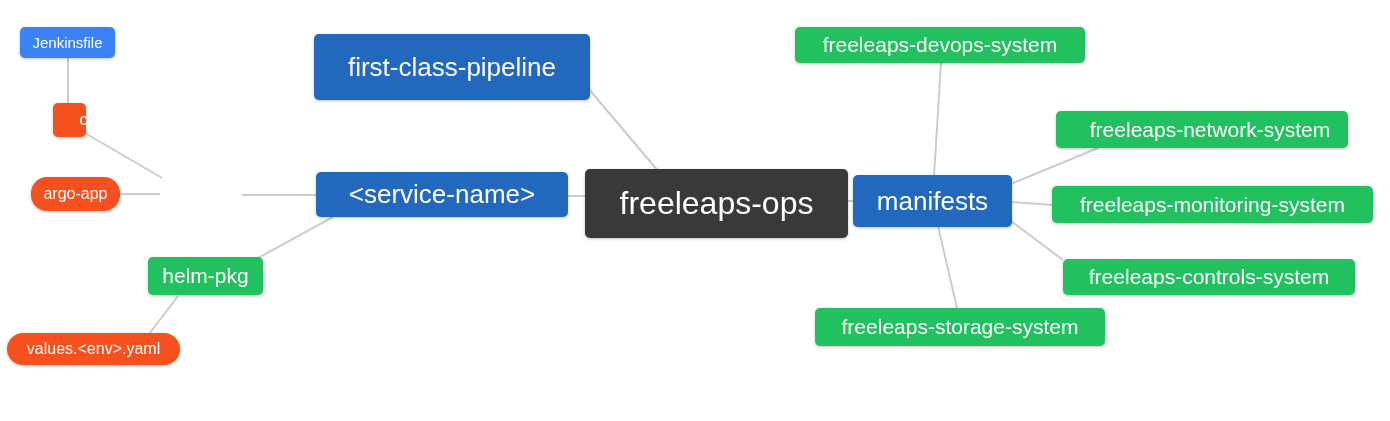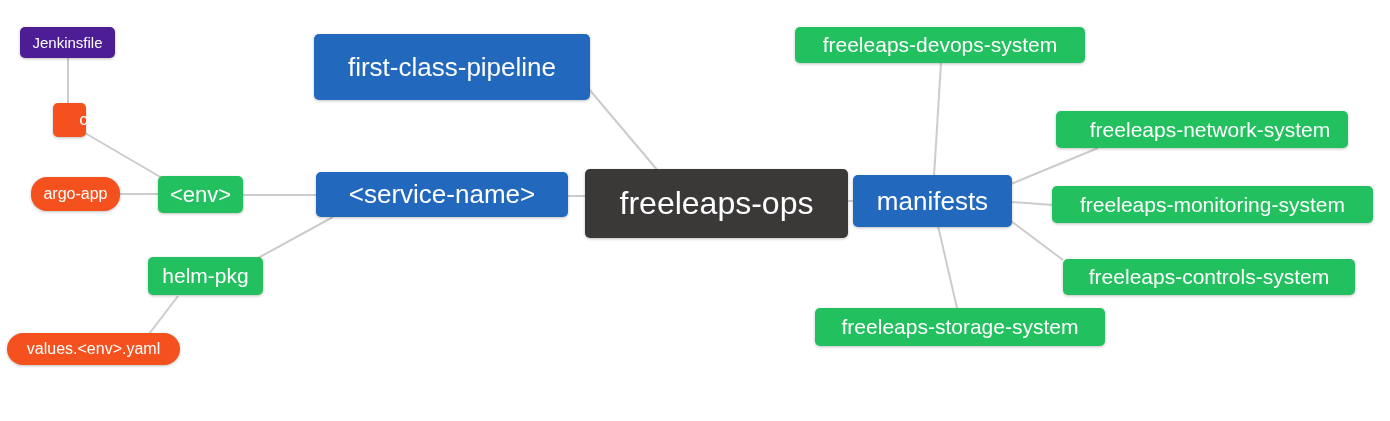--- a/index.html
+++ b/index.html
@@ -32,21 +32,21 @@
     border-radius: 5px;
     box-shadow: 0 1px 3px rgba(0,0,0,0.25);
     white-space: nowrap;
     box-sizing: border-box;
     cursor: default;
   }
   .c-root   { background: #3b3838; }
   .c-blue   { background: #2268bd; }
   .c-green  { background: #22c05e; }
   .c-red    { background: #f4511e; }
-  .c-orange { background: #4c1d95; }
+  .c-orange { background: #3b82f6; }
 
   .s-root { font-size: 32px; }
   .s-l1   { font-size: 26px; }
   .s-l2   { font-size: 21px; }
   .s-env  { font-size: 22px; }
   .s-l3   { font-size: 16px; border-radius: 16px; }
   .s-ci   { font-size: 17px; }
   .s-l4   { font-size: 15px; }
 </style>
 </head>
@@ -70,21 +70,20 @@
     <line x1="1011" y1="221" x2="1063" y2="260"></line>
     <line x1="938" y1="226" x2="957" y2="308"></line>
   </svg>
 
   <div class="node c-orange s-l4" style="left:20px;  top:27px;  width:95px;  height:31px;">Jenkinsfile</div>
 
   <div class="node c-red s-ci" style="left:53px;  top:103px; width:33px;  height:34px;padding-left:32px;">ci</div>
 
   <div class="node c-red s-l3" style="left:31px;  top:177px; width:89px;  height:34px;">argo-app</div>
 
-  <div class="node c-green s-env" style="left:158px; top:176px; width:85px;  height:37px;">&lt;env&gt;</div>
 
   <div class="node c-green s-l2" style="left:148px; top:257px; width:115px; height:38px;">helm-pkg</div>
 
   <div class="node c-red s-l3" style="left:7px;   top:333px; width:173px; height:32px;">values.&lt;env&gt;.yaml</div>
 
   <div class="node c-blue s-l1" style="left:314px; top:34px;  width:276px; height:66px;">first-class-pipeline</div>
 
   <div class="node c-root s-root" style="left:585px; top:169px; width:263px; height:69px;">freeleaps-ops</div>
 
   <div class="node c-blue s-l1" style="left:316px; top:172px; width:252px; height:45px;">&lt;service-name&gt;</div>

